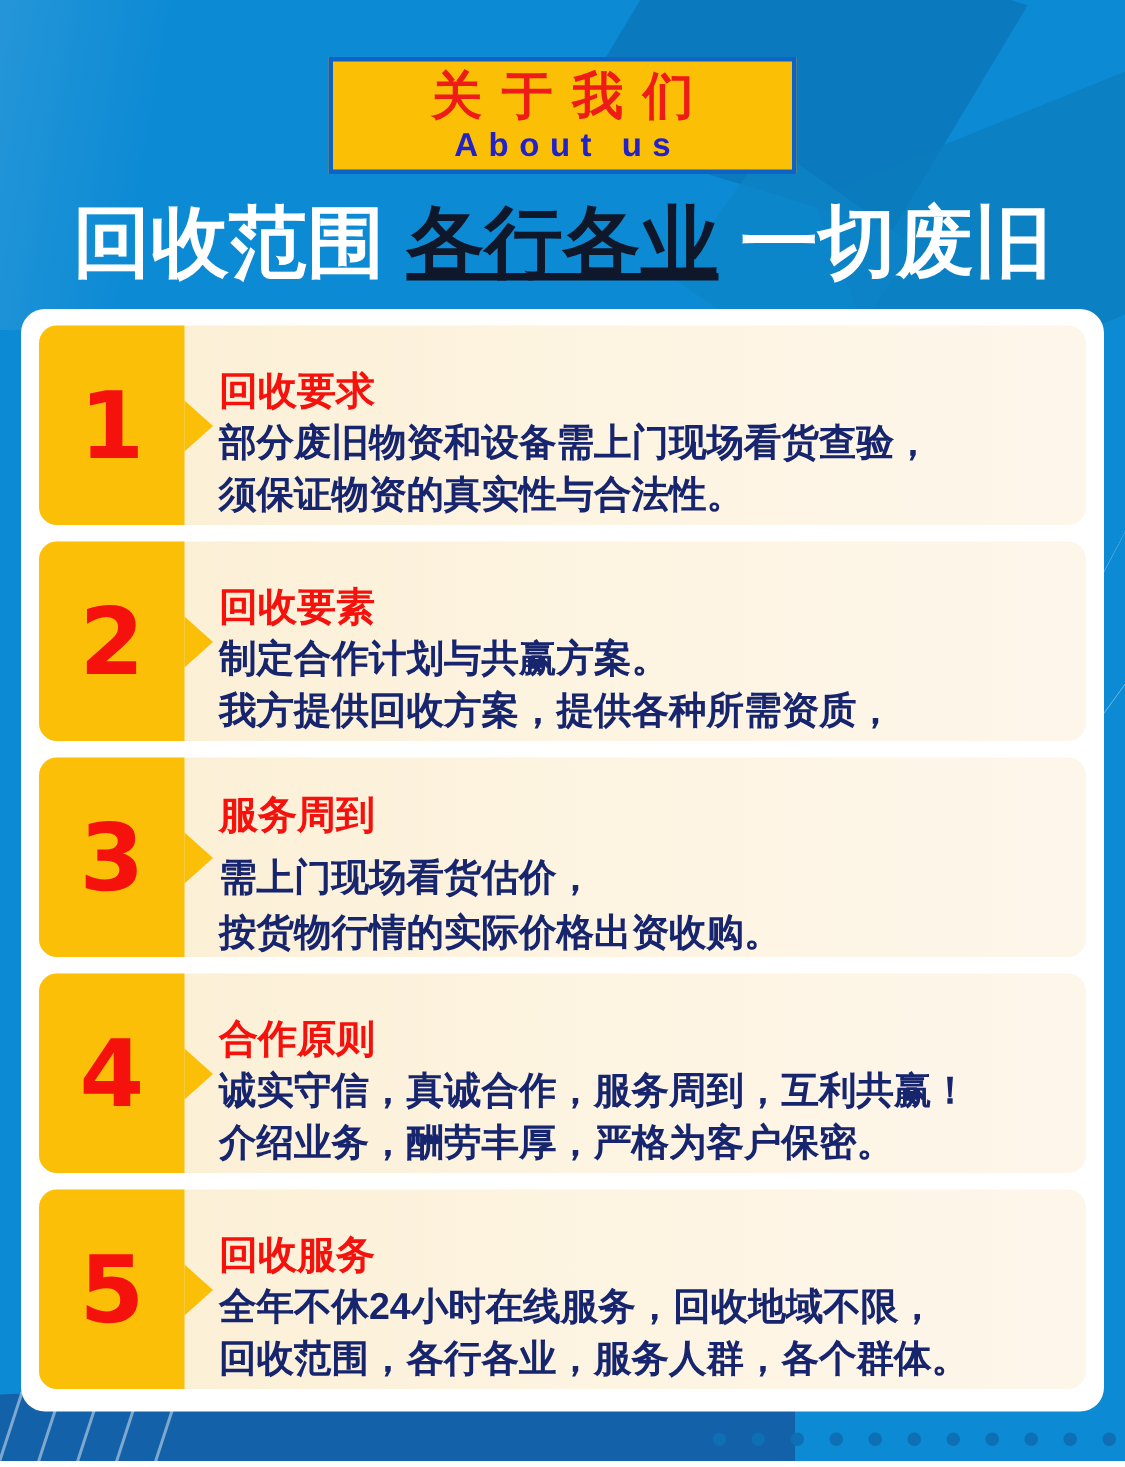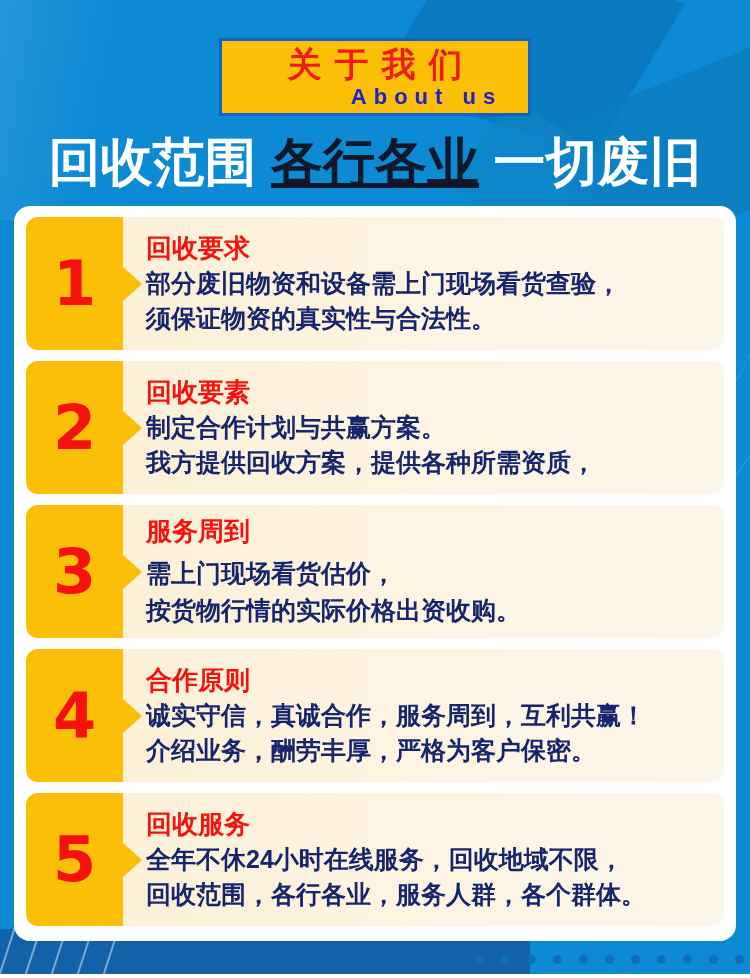--- a/index.html
+++ b/index.html
@@ -138,21 +138,20 @@
     position: absolute;
     left: 0; top: 42px;
     width: 100%;
     text-align: center;
     color: #2222c8;
     font-size: 22px;
     font-weight: bold;
     letter-spacing: 7px;
     text-indent: 7px;
     line-height: 28px;
-    padding-left: 48px;
   }
 
   .headline {
     position: absolute;
     left: 0; top: 131px;
     width: 750px;
     text-align: center;
     font-size: 52px;
     font-weight: bold;
     line-height: 62px;
@@ -206,21 +205,21 @@
     left: 97px; top: 50%;
     margin-top: -17px;
     width: 0; height: 0;
     border-top: 17px solid transparent;
     border-bottom: 17px solid transparent;
     border-left: 19px solid #fcbf07;
   }
 
   .card-body {
     position: absolute;
-    left: 120px; top: 0;
+    left: 120px; top: 12px;
     right: 14px;
     height: 100%;
     display: flex;
     flex-direction: column;
     justify-content: center;
   }
   .card-title {
     color: #f5120d;
     font-size: 26px;
     font-weight: bold;

